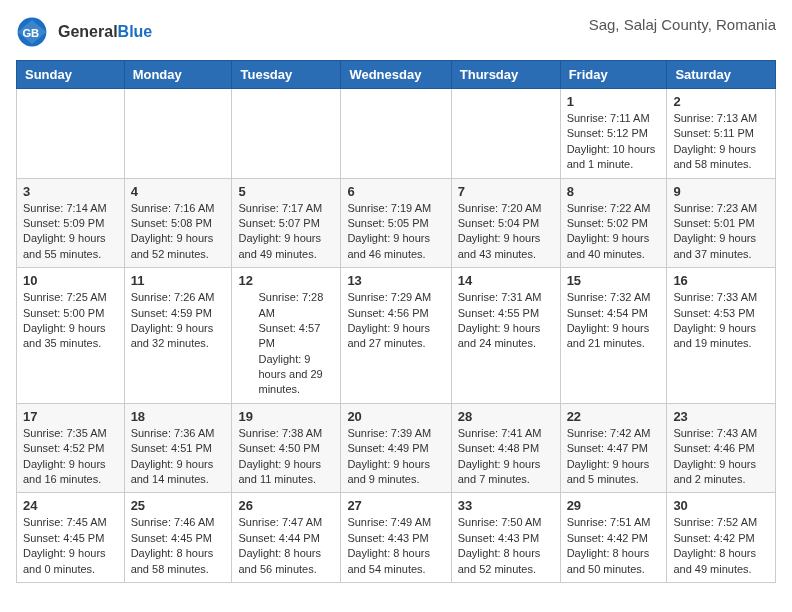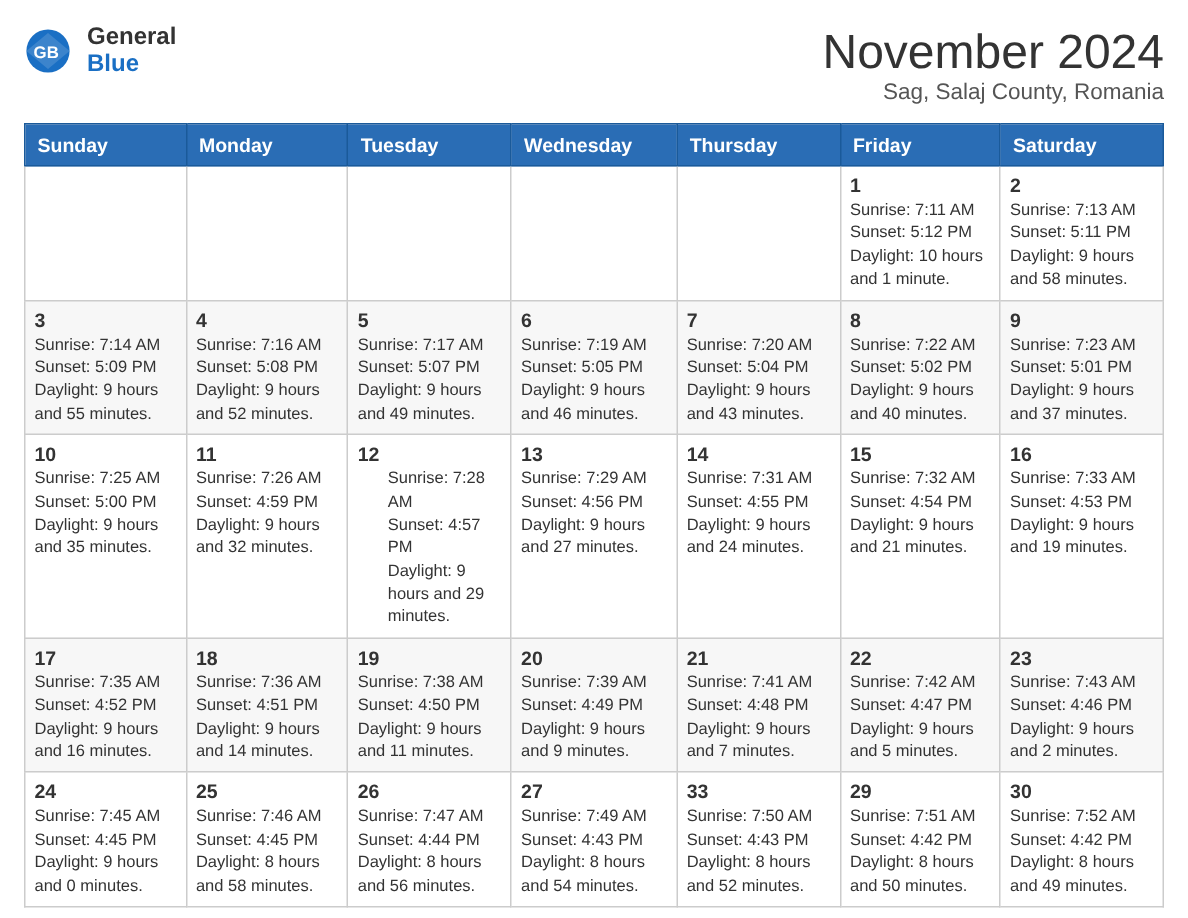--- a/index.html
+++ b/index.html
@@ -16,21 +16,21 @@
       align-items: flex-start;
       margin-bottom: 12px;
     }
     .logo {
       display: flex;
       align-items: center;
       gap: 10px;
     }
     .logo-text {
       display: flex;
-      flex-direction: column;
+      flex-direction: row;
       line-height: 1.1;
     }
     .logo-general {
       font-size: 16px;
       font-weight: bold;
       color: #333;
     }
     .logo-blue {
       font-size: 16px;
       font-weight: bold;
@@ -102,21 +102,20 @@
       <circle cx="20" cy="20" r="18" fill="#1a6fc4"></circle>
       <polygon points="20,5 38,20 20,35 2,20" fill="#fff" opacity="0.15"></polygon>
       <text x="8" y="26" font-size="14" font-weight="bold" fill="#fff">GB</text>
     </svg>
     <div class="logo-text">
       <span class="logo-general">General</span>
       <span class="logo-blue">Blue</span>
     </div>
   </div>
   <div class="title-block">
-    <div class="main-title">November 2024</div>
     <div class="subtitle">Sag, Salaj County, Romania</div>
   </div>
 </div>
 
 <table class="calendar">
   <thead>
     <tr>
     <th>Sunday</th>
         <th>Monday</th>
         <th>Tuesday</th>
@@ -253,21 +252,21 @@
 Sunset: 4:50 PM
 Daylight: 9 hours and 11 minutes.</div>
         </td>
         <td>
           <span class="day-num">20</span>
           <div class="day-info" style="white-space: pre-line;">Sunrise: 7:39 AM
 Sunset: 4:49 PM
 Daylight: 9 hours and 9 minutes.</div>
         </td>
         <td>
-          <span class="day-num">21</span>
+          <span class="day-num">28</span>
           <div class="day-info" style="white-space: pre-line;">Sunrise: 7:41 AM
 Sunset: 4:48 PM
 Daylight: 9 hours and 7 minutes.</div>
         </td>
         <td>
           <span class="day-num">22</span>
           <div class="day-info" style="white-space: pre-line;">Sunrise: 7:42 AM
 Sunset: 4:47 PM
 Daylight: 9 hours and 5 minutes.</div>
         </td>

